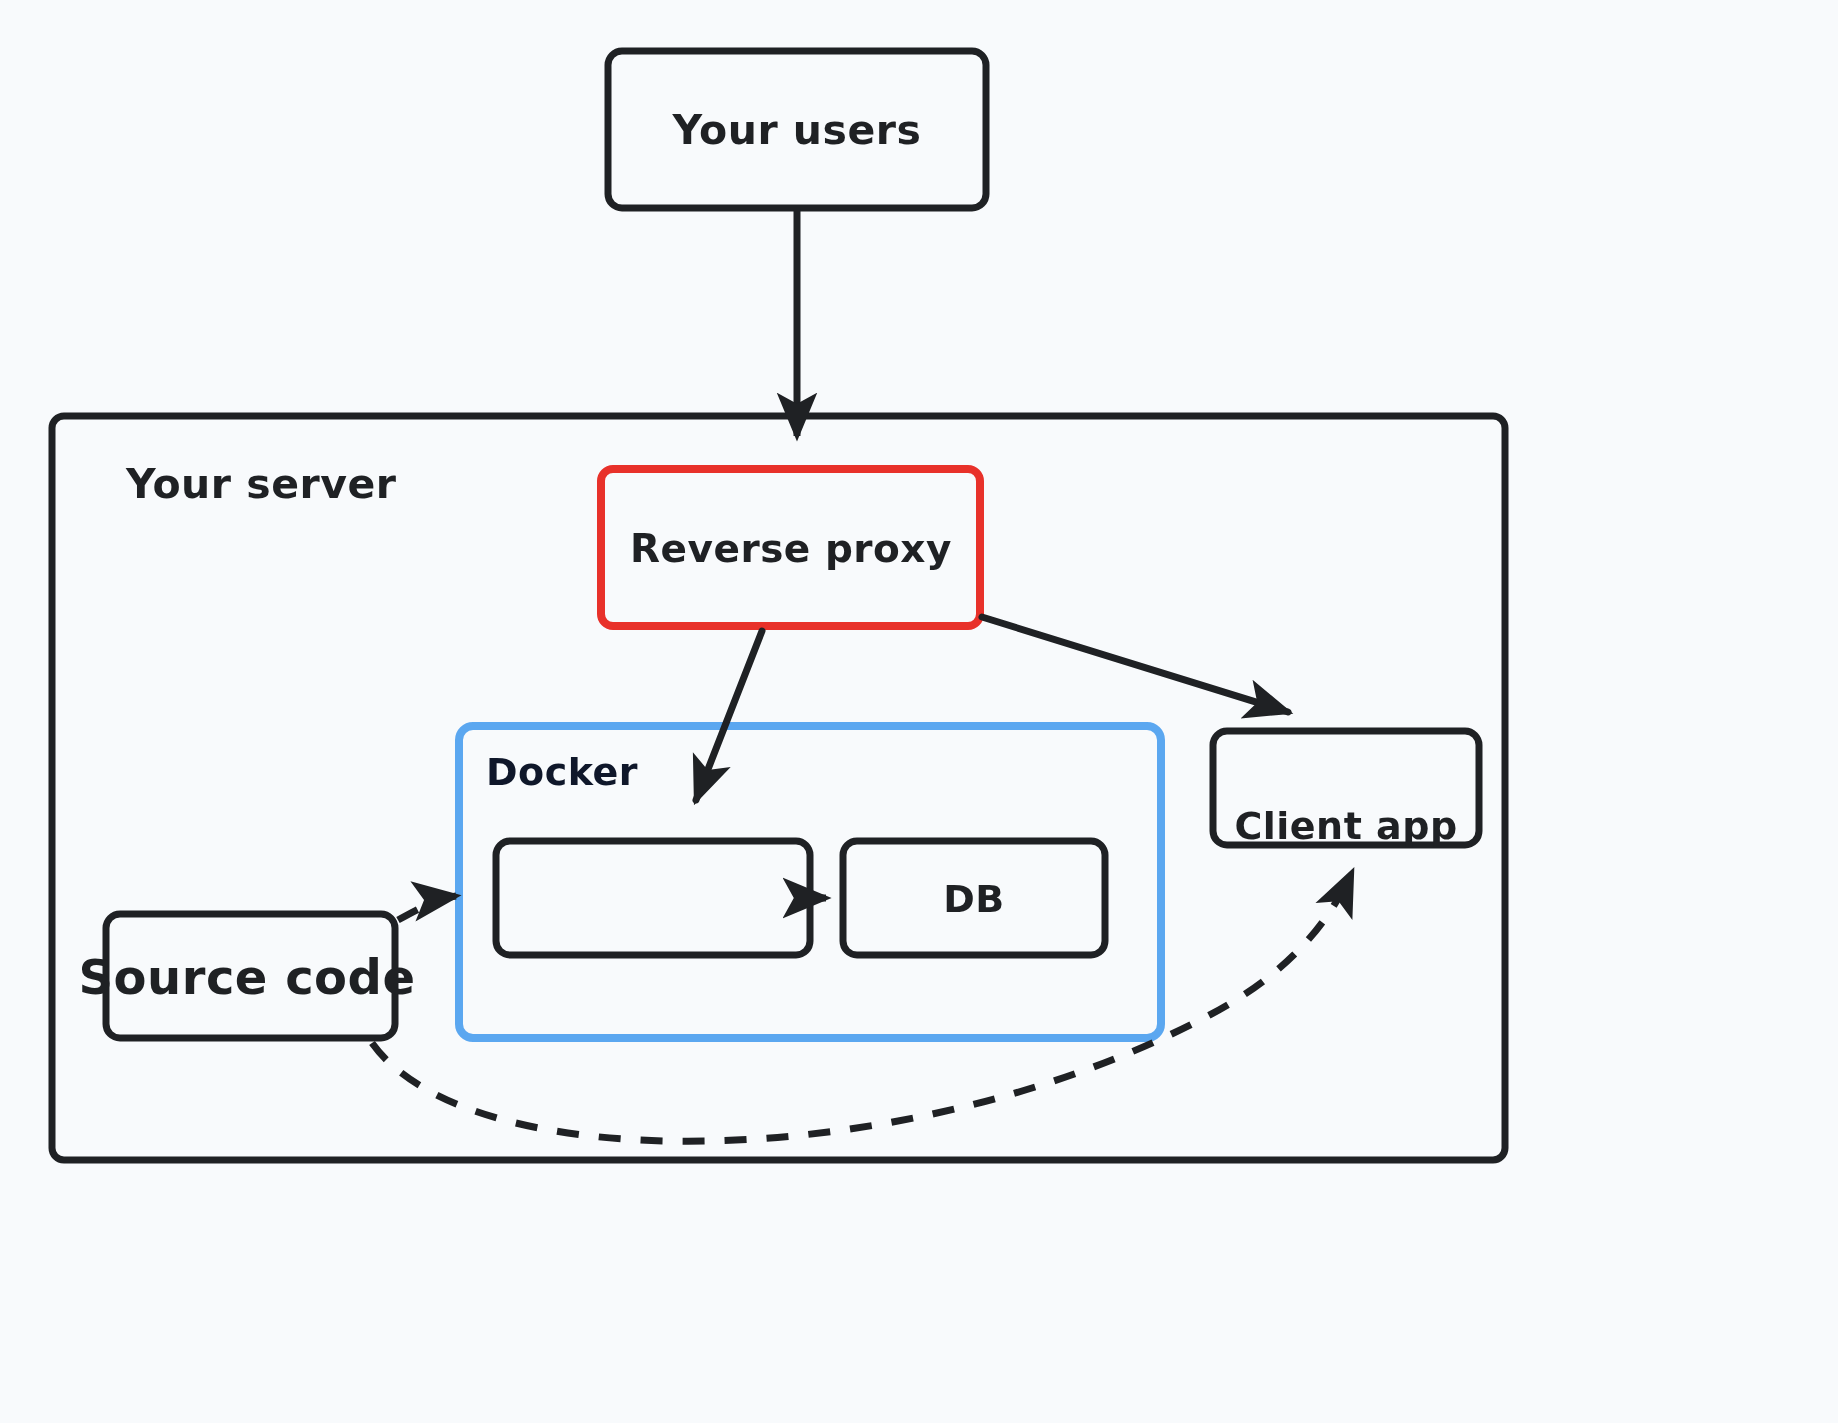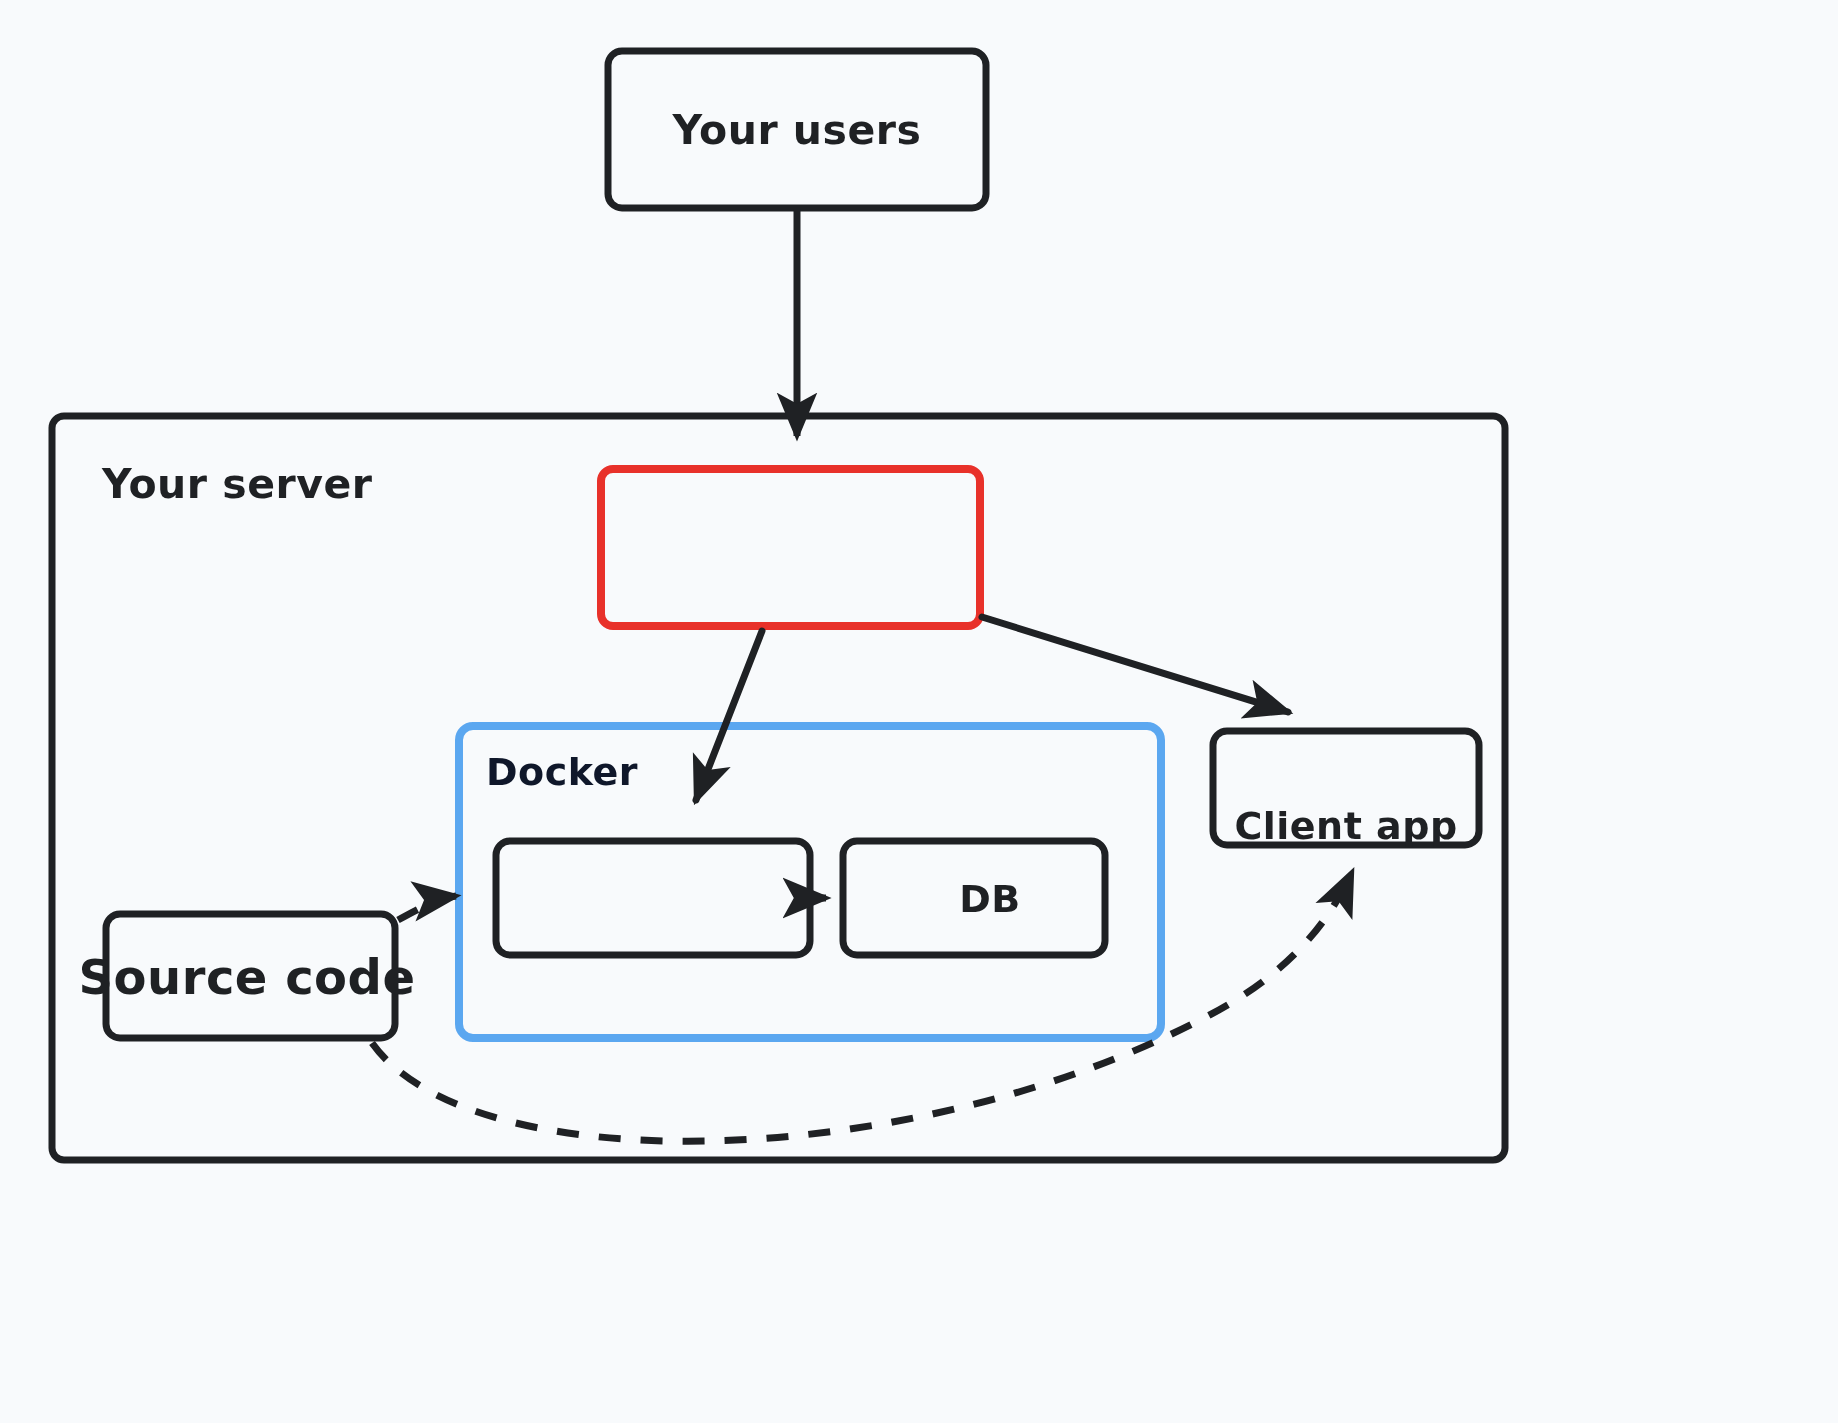--- a/index.html
+++ b/index.html
@@ -31,25 +31,25 @@
   }
   .lbl.center {
     transform: translate(-50%, -50%);
     text-align: center;
   }
   .lbl.left {
     transform: translate(0, -50%);
   }
   .t-users       { font-size: 41px; }
   .t-url         { font-size: 39px; }
-  .t-server      { font-size: 41px; }
+  .t-server      { font-size: 41px; margin-left: 24px; }
   .t-proxy       { font-size: 39px; }
   .t-docker      { font-size: 38px; color: #0f172a; }
   .t-serverapp   { font-size: 38px; }
-  .t-db          { font-size: 38px; margin-left: 16px; }
+  .t-db          { font-size: 38px; }
   .t-source      { font-size: 48px; }
   .t-client      { font-size: 38px; }
 </style>
 </head>
 <body>
 
 <div id="stage">
 
   <svg class="layer" viewBox="0 0 1838 1423">
     <defs>
@@ -89,20 +89,21 @@
 
     <path d="M 372 1043 C 470 1180, 900 1175, 1200 1020 C 1290 975, 1330 920, 1352 872" fill="none" stroke="#1f2124" stroke-width="7" stroke-dasharray="22 20" stroke-linecap="butt" marker-end="url(#arrowhead)"></path>
   </svg>
 
   <div class="lbl center t-users" style="left:797px; top:130px;">Your users</div>
 
 
 
   <div class="lbl left t-server" style="left:102px; top:484px;">Your server</div>
 
+  <div class="lbl center t-proxy" style="left:791px; top:548px;">Reverse proxy</div>
 
   <div class="lbl left t-docker" style="left:486px; top:772px;">Docker</div>
 
 
   <div class="lbl center t-db" style="left:974px; top:899px;">DB</div>
 
   <div class="lbl center t-source" style="left:247px; top:977px;">Source code</div>
 
   <div class="lbl center t-client" style="left:1346px; top:826px;text-align:right;">Client app</div>
 

